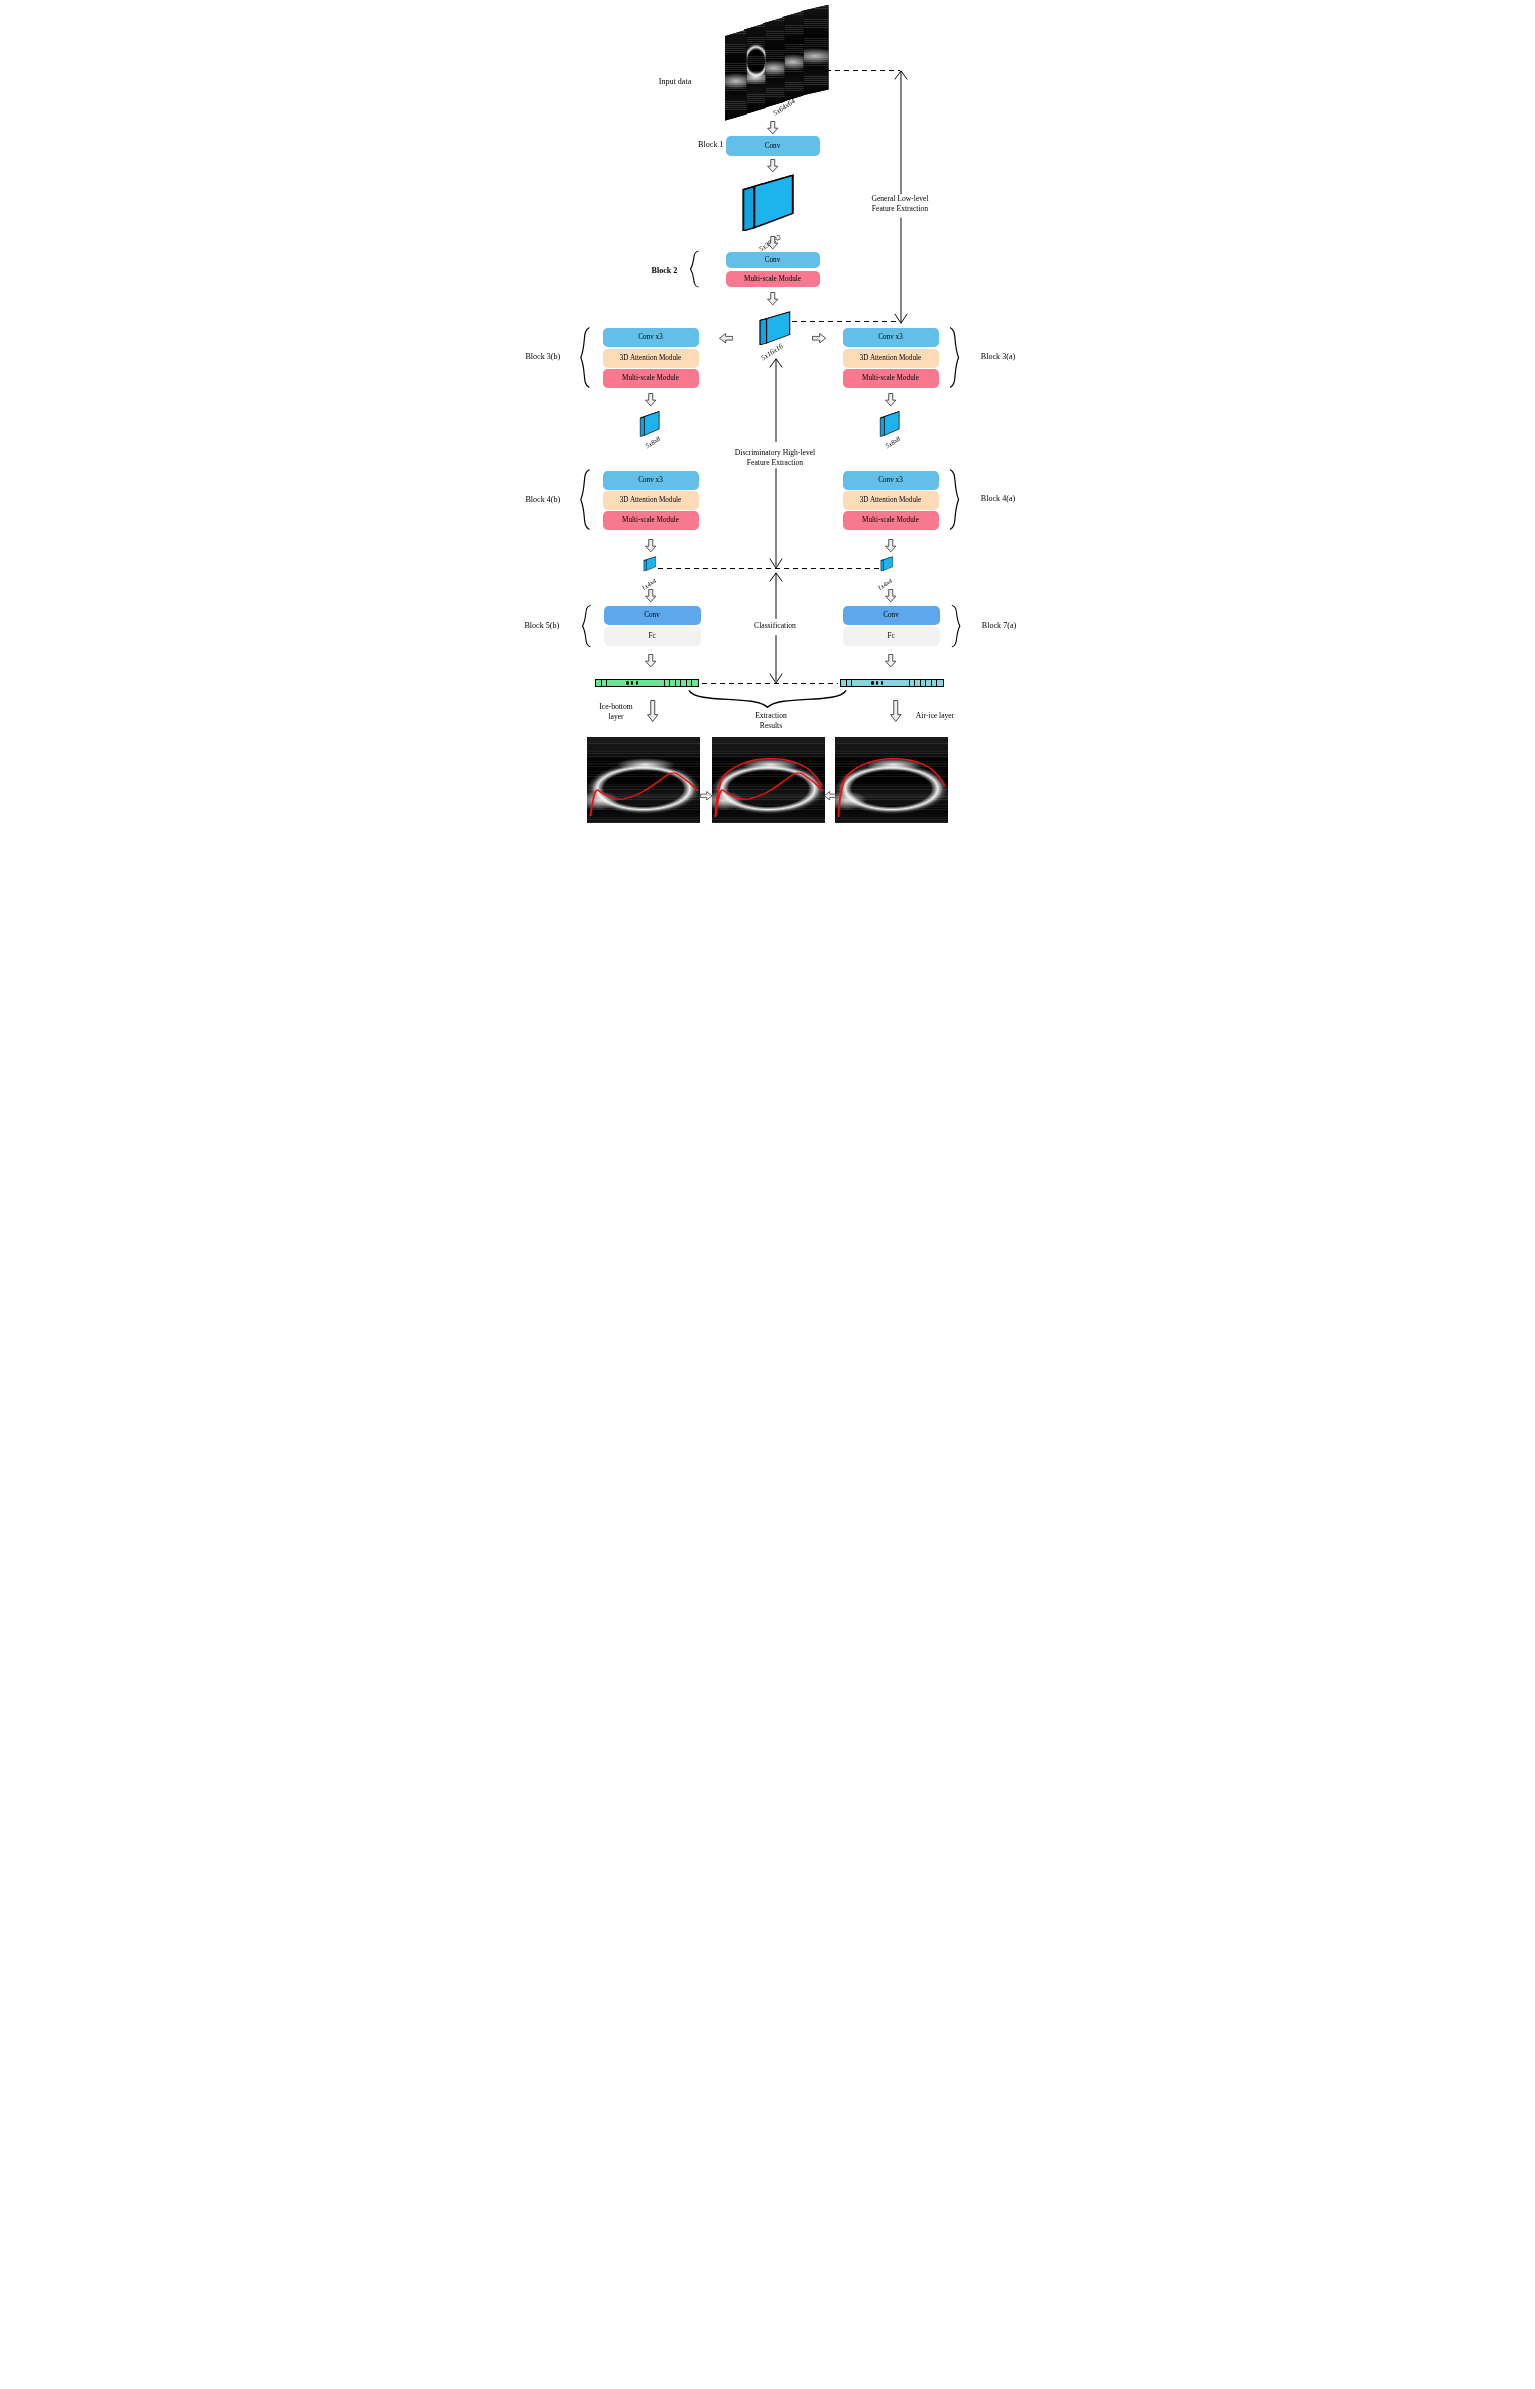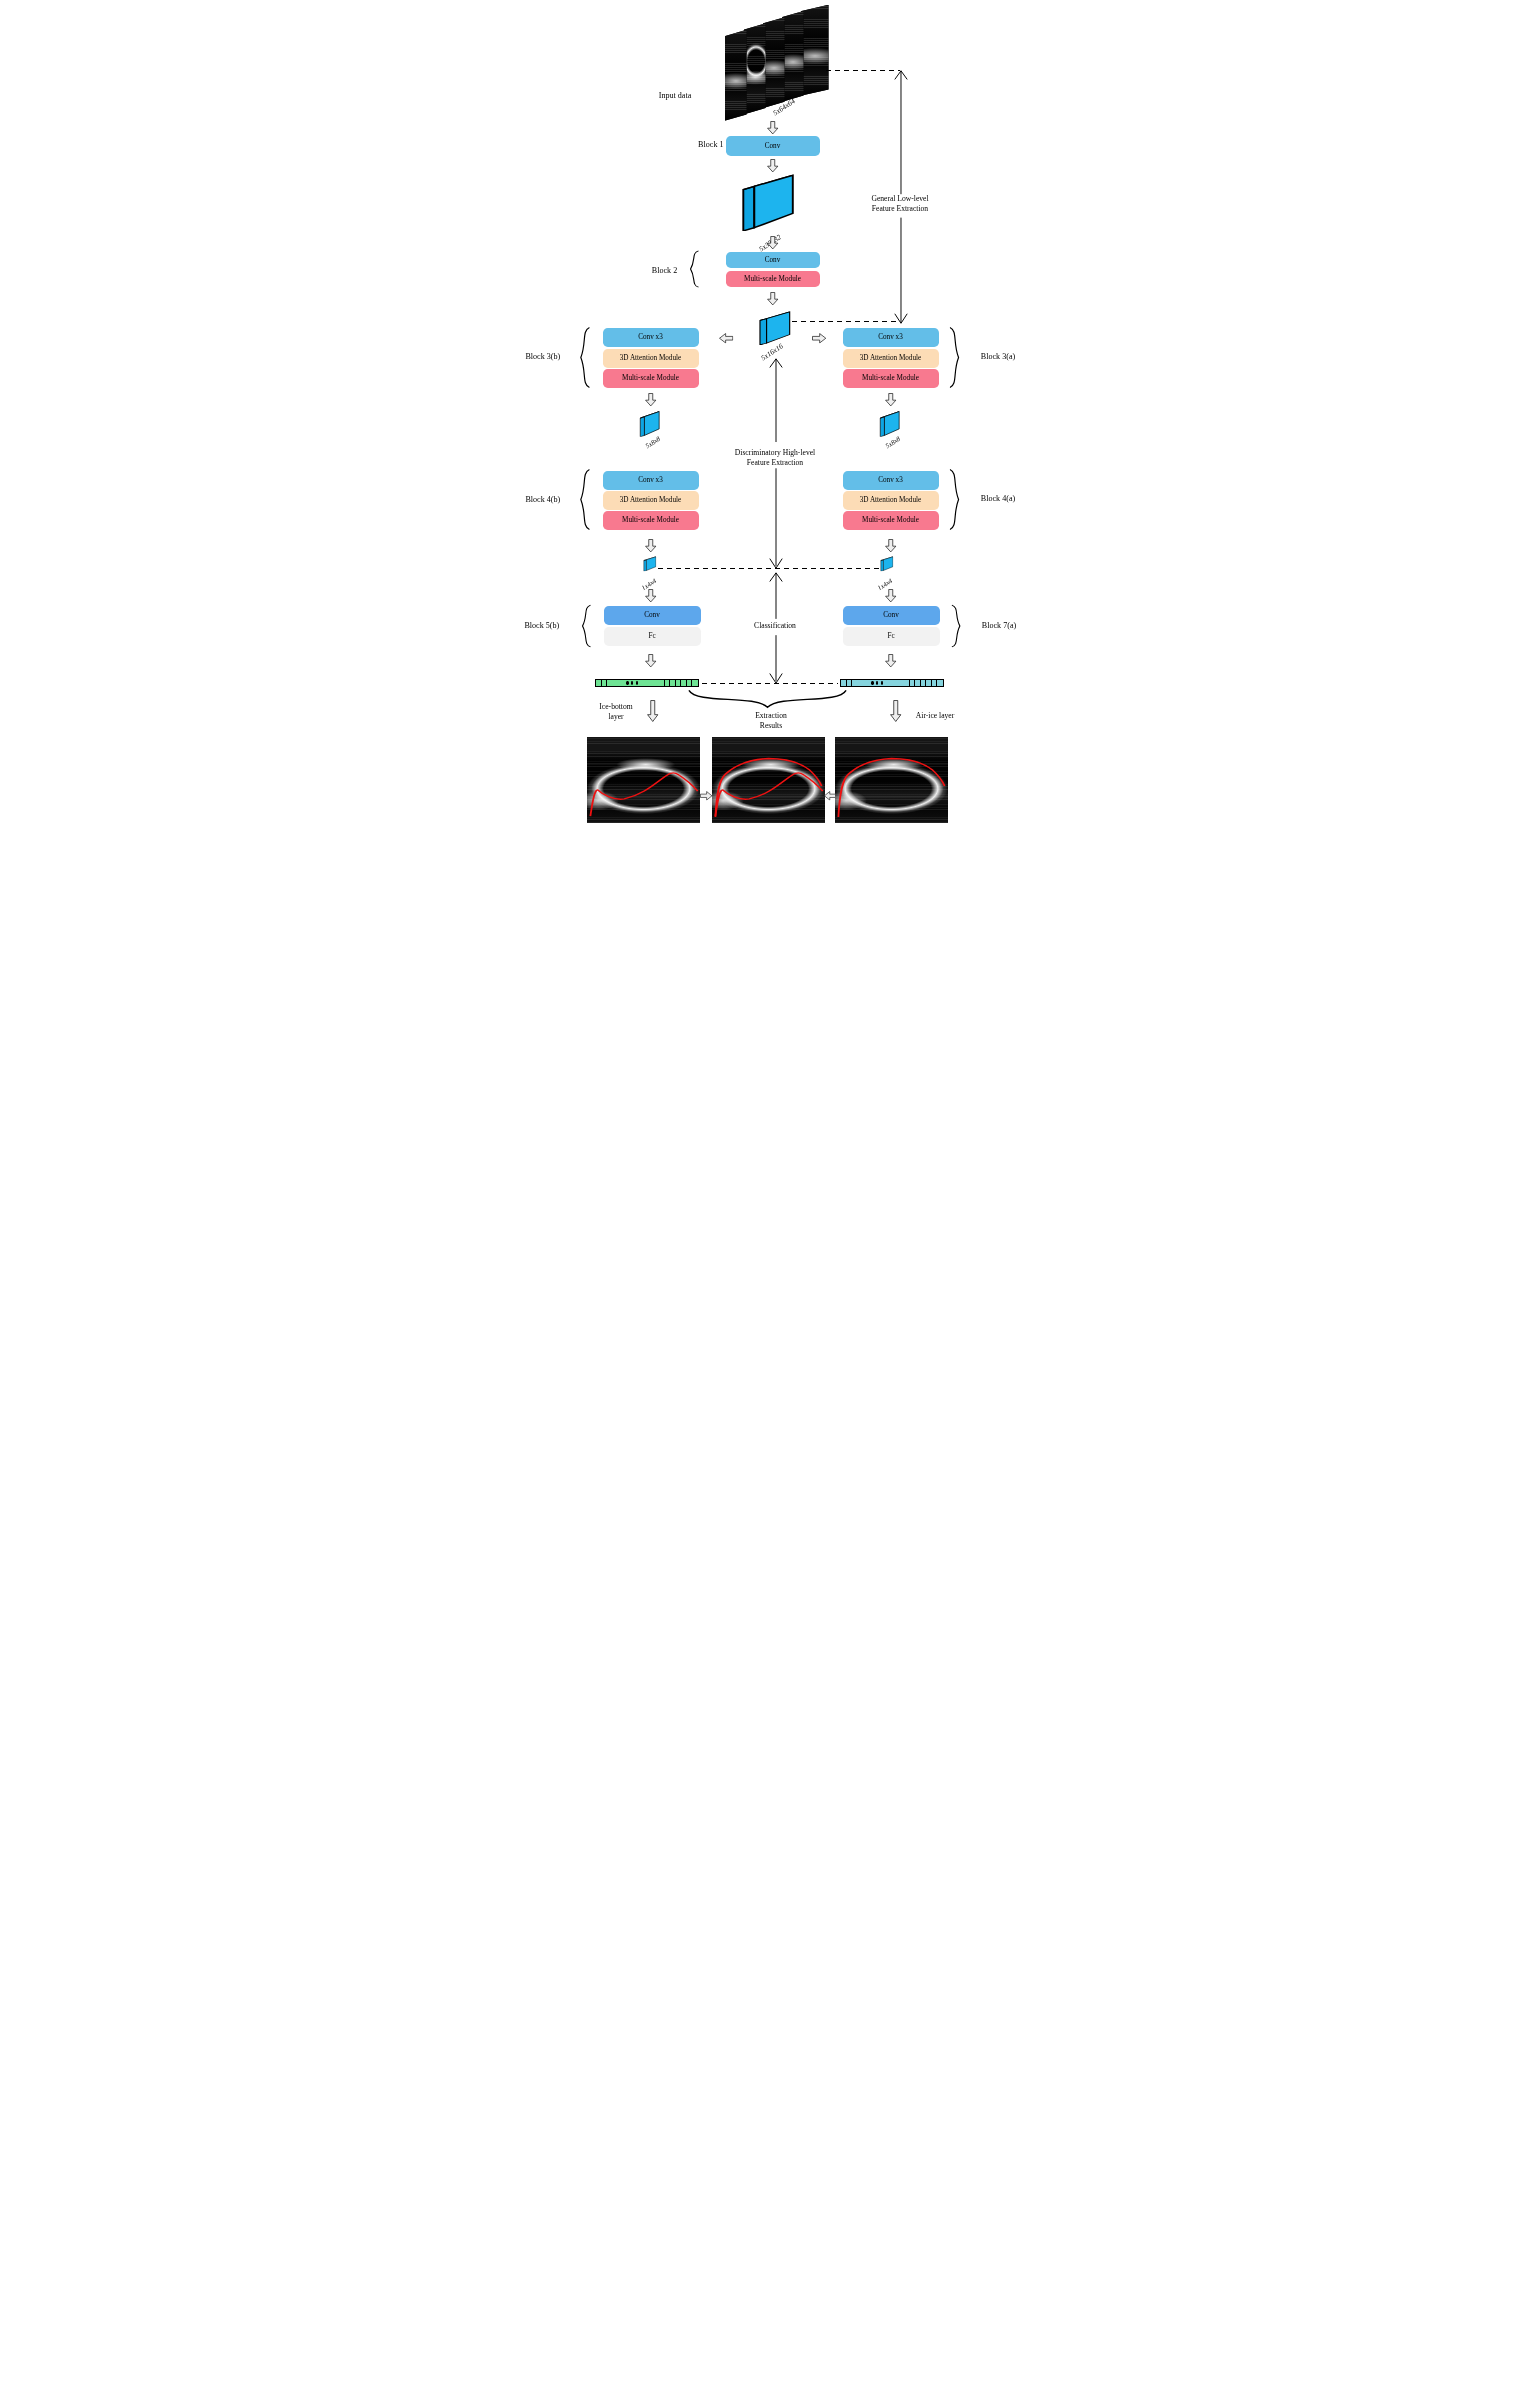--- a/index.html
+++ b/index.html
@@ -74,21 +74,21 @@
       </symbol>
       <symbol id="brace-r" viewBox="0 0 28 130" preserveAspectRatio="none">
         <path d="M2 3 C18 10, 8 35, 20 65 C8 95, 18 120, 2 127" fill="none" stroke="#000" stroke-width="2.5"></path>
       </symbol>
       <symbol id="brace-h" viewBox="0 0 336 44" preserveAspectRatio="none">
         <path d="M3 3 C20 34, 140 12, 168 40 C196 12, 316 34, 333 3" fill="none" stroke="#000" stroke-width="3"></path>
       </symbol>
     </defs>
   </svg>
 
-  <div class="lbl" style="left:137px;top:77px;width:53px;margin-top:14px;">Input data</div>
+  <div class="lbl" style="left:137px;top:77px;width:53px;">Input data</div>
 
   <div class="abs" style="left:213px;top:4.8px;width:104px;height:116px;">
     <div class="sheet" style="left:76px;top:0;width:28px;height:91px;"></div>
     <div class="sheet" style="left:57px;top:6.2px;width:22px;height:91px;"></div>
     <div class="sheet" style="left:38px;top:12.4px;width:22px;height:91px;"></div>
     <div class="sheet sheet-front" style="left:19px;top:18.6px;width:22px;height:91px;"></div>
     <div class="sheet" style="left:0;top:25px;width:22px;height:91px;"></div>
   </div>
   <div class="dim" style="left:262px;top:110px;">5x64x64</div>
 
@@ -118,21 +118,21 @@
 
   <svg class="shape" style="left:228px;top:172px;width:55px;height:59px;" viewBox="0 0 116 124" width="55" height="59">
       <use href="#slab"></use>
     </svg>
   <div class="dim" style="left:248px;top:246px;">5x32x32</div>
 
   <svg class="shape" style="left:255px;top:236px;width:11.5px;height:13.4px;" viewBox="0 0 24 28" width="11.5" height="13.4">
       <use href="#ah-down"></use>
     </svg>
 
-  <div class="lbl" style="left:133px;top:266px;width:40px;">Block 2</div>
+  <div class="lbl" style="left:133px;top:266px;width:40px;font-weight:bold;">Block 2</div>
   <svg class="shape" style="left:175px;top:250px;width:12.4px;height:38px;" viewBox="0 0 26 80" width="12.4" height="38">
       <use href="#brace-l"></use>
     </svg>
   <div class="box blue" style="left:214px;top:252px;width:94px;height:16px;">Conv</div>
   <div class="box pink" style="left:214px;top:271px;width:94px;height:16.2px;">Multi-scale Module</div>
 
   <svg class="shape" style="left:255px;top:292px;width:11.5px;height:13.4px;" viewBox="0 0 24 28" width="11.5" height="13.4">
       <use href="#ah-down"></use>
     </svg>
 

